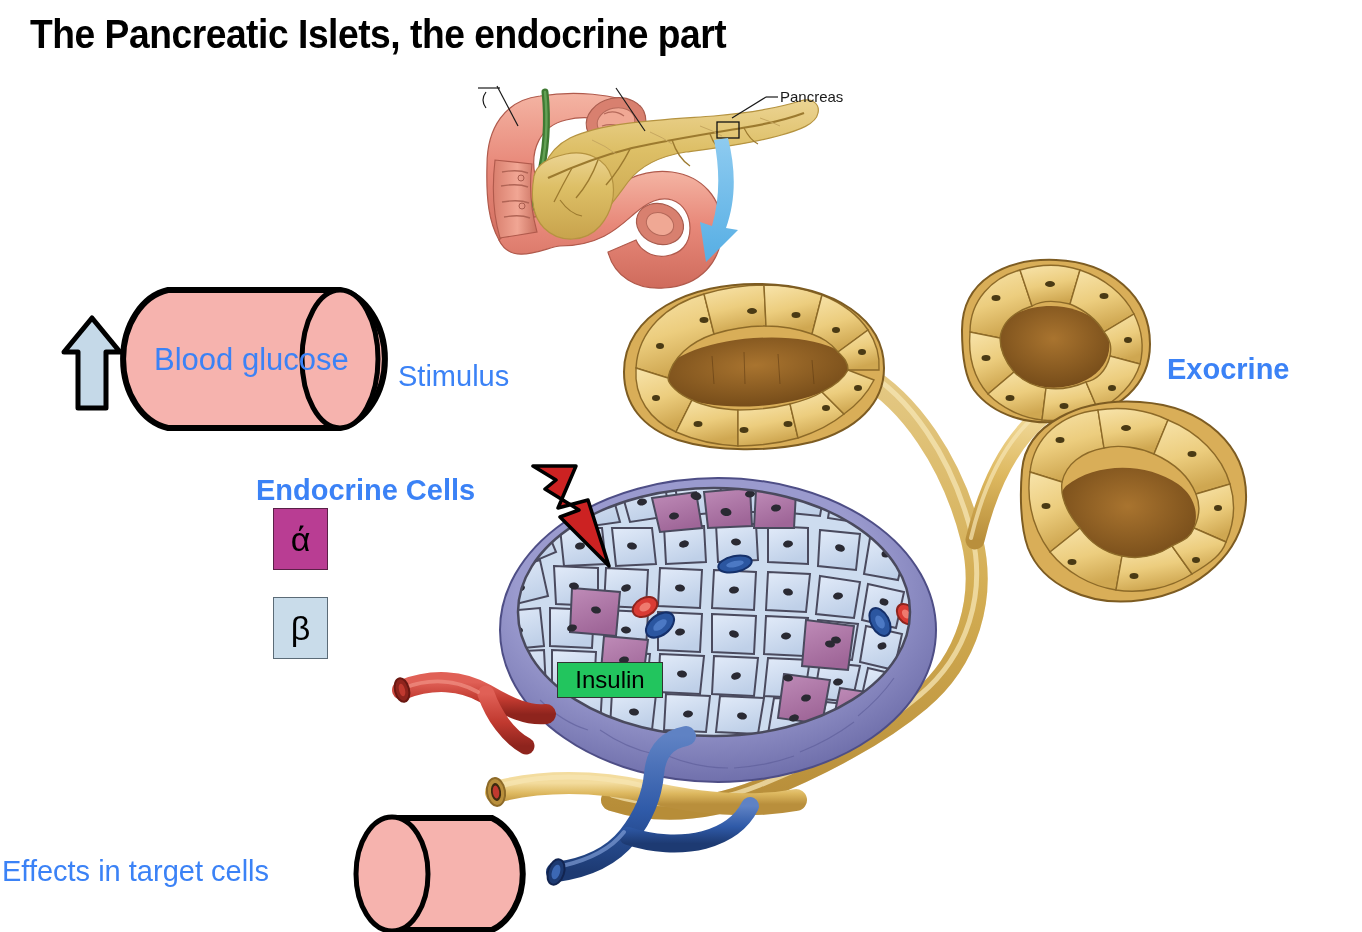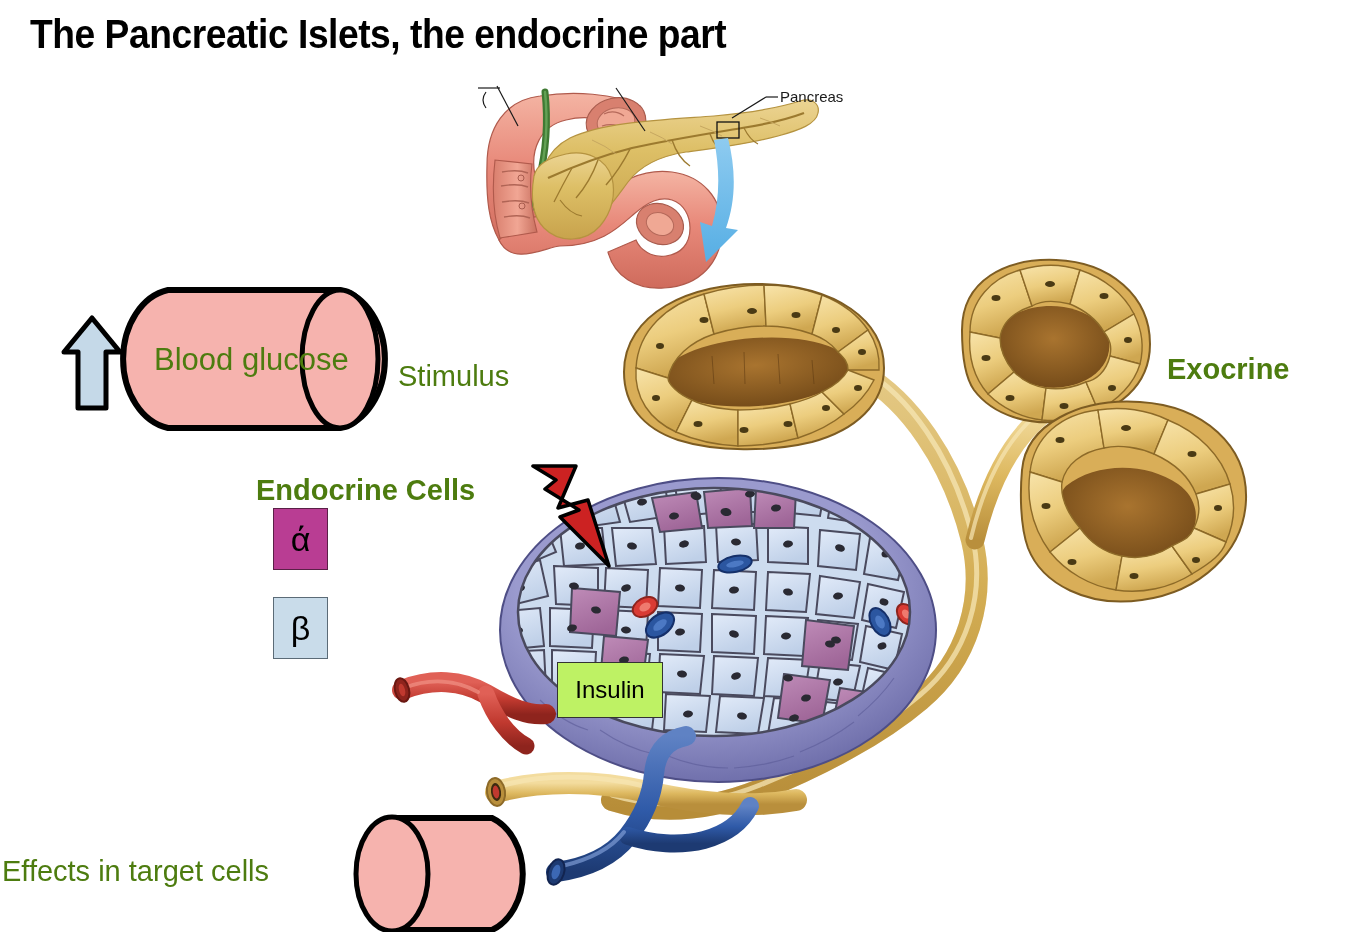--- a/index.html
+++ b/index.html
@@ -30,21 +30,21 @@
     font-weight: bold;
     color: #000000;
     letter-spacing: -0.5px;
     transform: scaleX(0.93);
     transform-origin: left top;
     white-space: nowrap;
   }
   
   .lbl {
     position: absolute;
-    color: #4d7c0f;
+    color: #3b82f6;
     white-space: nowrap;
   }
   #label-stimulus {
     left: 398px; top: 360px;
     font-size: 29px; font-weight: normal;
   }
   #label-exocrine {
     left: 1167px; top: 341px;
     font-size: 29px; font-weight: bold; margin-top: 12px;
   }
@@ -76,22 +76,22 @@
   #legend-beta {
     left: 273px; top: 597px;
     width: 55px; height: 62px;
     background: #c9dcea;
     border: 1px solid #5b6b77;
   }
   
   #insulin-box {
     position: absolute;
     left: 557px; top: 662px;
-    width: 106px; height: 56px;
-    background: #bef264;
+    width: 106px; height: 36px;
+    background: #22c55e;
     border: 1px solid #333333;
     display: flex;
     align-items: center;
     justify-content: center;
     font-size: 24px;
     color: #000000;
     box-sizing: border-box;
     z-index: 40;
   }
   

